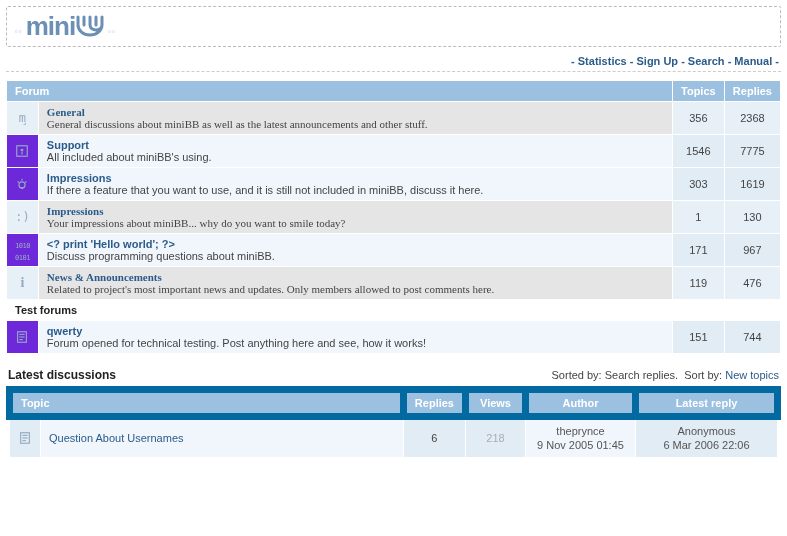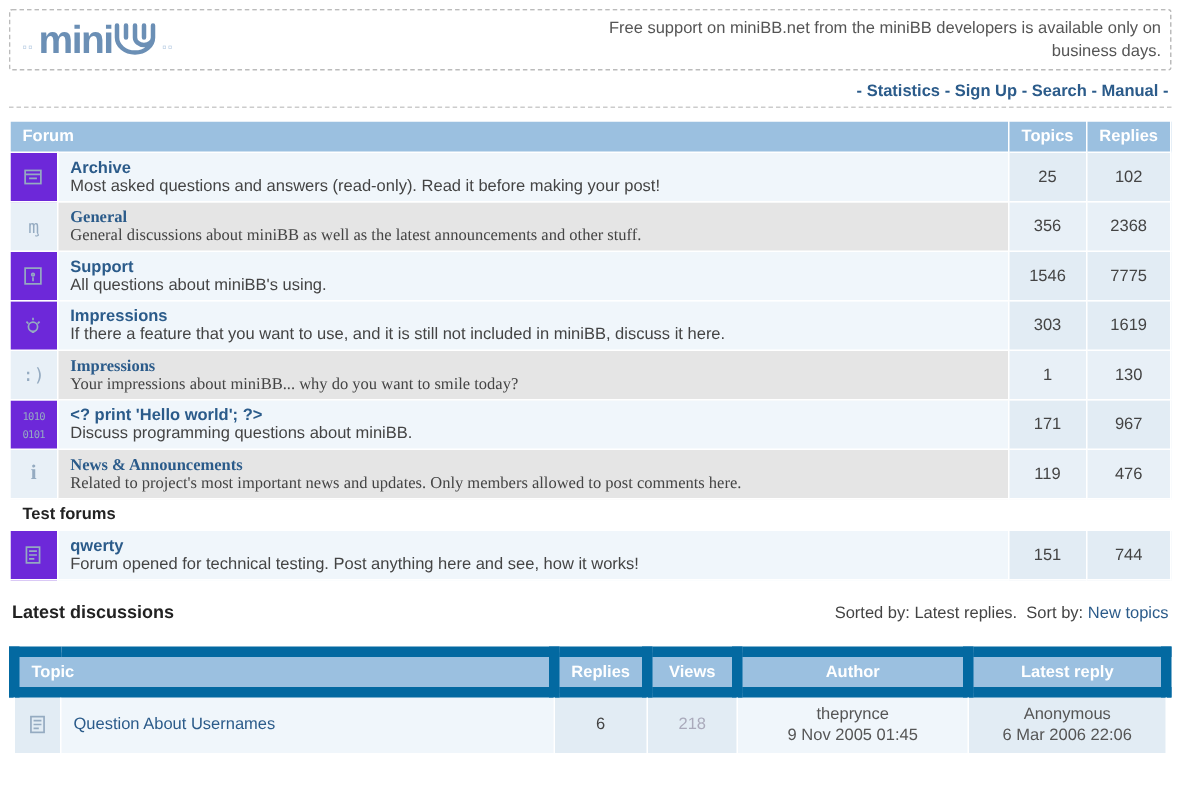--- a/index.html
+++ b/index.html
@@ -24,93 +24,82 @@
 .icon-cell { width: 30px; text-align: center; background: #6d28d9; color: #8fa9c2; font-size: 13px; }
 .forum-cell { background: #f0f6fb; }
 .forum-title { color: #2b5b8a; font-weight: bold; font-size: 11px; }
 .forum-desc { color: #444; font-size: 11px; }
 .num-cell { width: 52px; text-align: center; background: #e2ecf4; color: #444; }
 tr.alt .icon-cell { background: #e8f0f7; }
 tr.alt .forum-cell { background: #e5e5e5; font-family: Liberation Serif, serif; }
 tr.alt .num-cell { background: #e8f0f7; }
 .section-row td { background: #fff; font-weight: bold; color: #222; padding: 4px 4px; font-size: 12px; border-left:0; border-right:0;}
 
-.latest-head { display: flex; align-items: baseline; margin-top: 14px; margin-bottom: 16px; padding: 0 2px; }
+.latest-head { display: flex; align-items: baseline; margin-top: 14px; margin-bottom: 4px; padding: 0 2px; }
 .latest-head h3 { font-size: 12px; font-weight: bold; color: #222; }
 .sort-info { margin-left: auto; font-size: 11px; color: #444; }
 
 table.topics { width: 100%; border-collapse: collapse; }
 table.topics th { background: #9bc0e0; color: #fff; font-weight: bold; text-align: center; padding: 4px 8px; font-size: 11px; border: 7px solid #0369a1; }
 table.topics th.l { text-align: left; }
 table.topics td { padding: 4px 8px; border: 1px solid #fff; vertical-align: middle; font-size: 11px; }
 .t-icon { width: 30px; text-align: center; background: #e2ecf4; color: #8fa9c2; font-size: 13px;}
 .t-title { background: #f0f6fb; color: #2b5b8a; }
 .t-num { width: 60px; text-align: center; background: #e2ecf4; color: #444; }
 .t-num.dim { color: #aab; }
-.t-auth { width: 154px; text-align: center; background: #f0f6fb; color: #555; font-size: 10px; line-height:1.3;}
-.t-rep { width: 132px; text-align: center; background: #e2ecf4; color: #555; font-size: 10px; line-height:1.3;}
+.t-auth { width: 110px; text-align: center; background: #f0f6fb; color: #555; font-size: 10px; line-height:1.3;}
+.t-rep { width: 142px; text-align: center; background: #e2ecf4; color: #555; font-size: 10px; line-height:1.3;}
 
 .icon-glyph { font-family: monospace; font-size: 12px; color: #95abc1; }
 svg.ic { width:14px; height:14px; vertical-align:middle; }
 svg.ic * { fill:none; stroke:#95abc1; stroke-width:1.3; }
 </style>
 </head>
 <body>
 
 <div class="header-box">
   <a href="#" class="logo">
     <span class="logo-dots">▫▫</span>
     <span class="logo-text">mini<span class="logo-smile"><svg width="30" height="24" viewBox="0 0 30 24">
             <path d="M3 2 v8 a12 10 0 0 0 24 0 v-8 M9 2 v8 M15 2 v8 a6 5 0 0 0 12 0 M21 2 v8" fill="none" stroke="#6b8fb5" stroke-width="3" stroke-linecap="round"></path>
           </svg></span></span>
     <span class="logo-dots">▫▫</span>
   </a>
-  <div class="tagline">Free support on miniBB.net from the miniBB developers is available only on business days.</div>
 </div>
 
 <div class="nav-box">
   <span class="nav-sep">- </span><a href="#">Statistics</a>
   <span class="nav-sep"> - </span><a href="#">Sign Up</a>
   <span class="nav-sep"> - </span><a href="#">Search</a>
   <span class="nav-sep"> - </span><a href="#">Manual</a>
   <span class="nav-sep"> -</span>
 </div>
 
 <table class="forum">
   <tbody>
       <tr>
     <th colspan="2">Forum</th>
     <th class="c">Topics</th>
     <th class="c">Replies</th>
   </tr>
   </tbody>
     <tbody id="forum-body">
-      <tr>
-        <td class="icon-cell"><svg class="ic" viewBox="0 0 16 16">
-            <rect x="2" y="3" width="12" height="10"></rect>
-            <line x1="2" y1="6" x2="14" y2="6"></line>
-            <line x1="5" y1="9" x2="11" y2="9"></line>
-          </svg></td>
-        <td class="forum-cell"><a href="#" class="forum-title">Archive</a><br><span class="forum-desc">Most asked questions and answers (read-only). Read it before making your post!</span></td>
-        <td class="num-cell">25</td>
-        <td class="num-cell">102</td>
-      </tr>
       <tr class="alt">
         <td class="icon-cell"><span class="icon-glyph">m̧</span></td>
         <td class="forum-cell"><a href="#" class="forum-title">General</a><br><span class="forum-desc">General discussions about miniBB as well as the latest announcements and other stuff.</span></td>
         <td class="num-cell">356</td>
         <td class="num-cell">2368</td>
       </tr>
       <tr>
         <td class="icon-cell"><svg class="ic" viewBox="0 0 16 16">
             <rect x="2" y="2" width="12" height="12"></rect>
             <circle cx="8" cy="7" r="1"></circle>
             <line x1="8" y1="9" x2="8" y2="12"></line>
           </svg></td>
-        <td class="forum-cell"><a href="#" class="forum-title">Support</a><br><span class="forum-desc">All questions about miniBB's using.</span></td>
+        <td class="forum-cell"><a href="#" class="forum-title">Support</a><br><span class="forum-desc">All included about miniBB's using.</span></td>
         <td class="num-cell">1546</td>
         <td class="num-cell">7775</td>
       </tr>
       <tr>
         <td class="icon-cell"><svg class="ic" viewBox="0 0 16 16">
             <circle cx="8" cy="9" r="3.5"></circle>
             <line x1="8" y1="2" x2="8" y2="4"></line>
             <line x1="3" y1="5" x2="4.5" y2="6.5"></line>
             <line x1="13" y1="5" x2="11.5" y2="6.5"></line>
             <line x1="7" y1="13" x2="9" y2="13"></line>
@@ -154,21 +143,21 @@
         <td class="forum-cell"><a href="#" class="forum-title">qwerty</a><br><span class="forum-desc">Forum opened for technical testing. Post anything here and see, how it works!</span></td>
         <td class="num-cell">151</td>
         <td class="num-cell">744</td>
       </tr>
     </tbody>
 </table>
 
 <div class="latest-head">
   <h3>Latest discussions</h3>
   <div class="sort-info">
-    <span>Sorted by: </span><span>Latest replies.</span>
+    <span>Sorted by: </span><span>Search replies.</span>
     &nbsp;<span>Sort by: </span><a href="#">New topics</a>
   </div>
 </div>
 
 <table class="topics">
   <tbody>
       <tr>
     <th class="l" colspan="2">Topic</th>
     <th>Replies</th>
     <th>Views</th>

